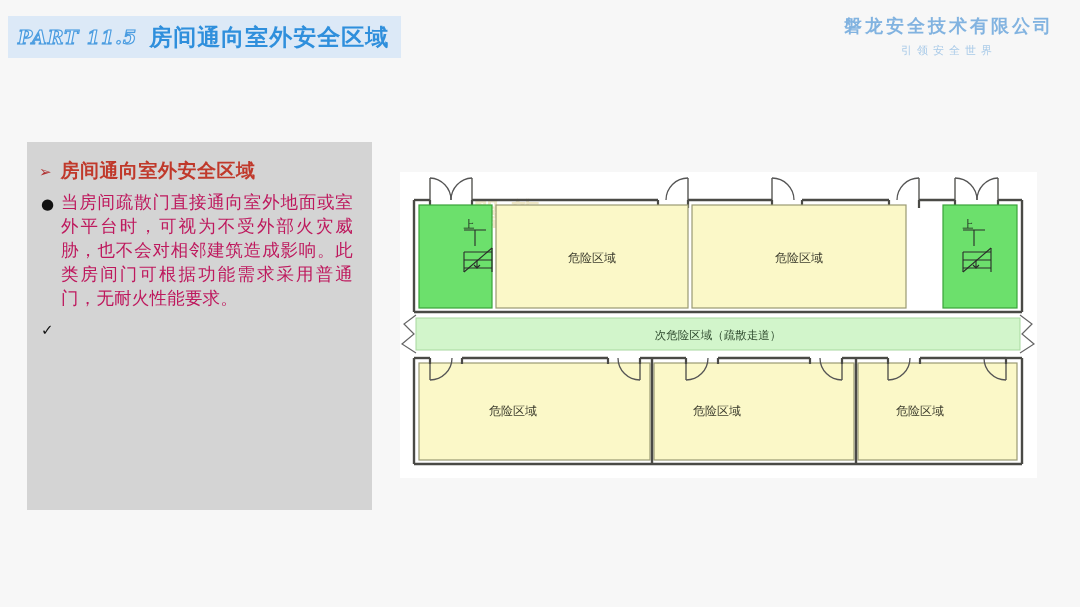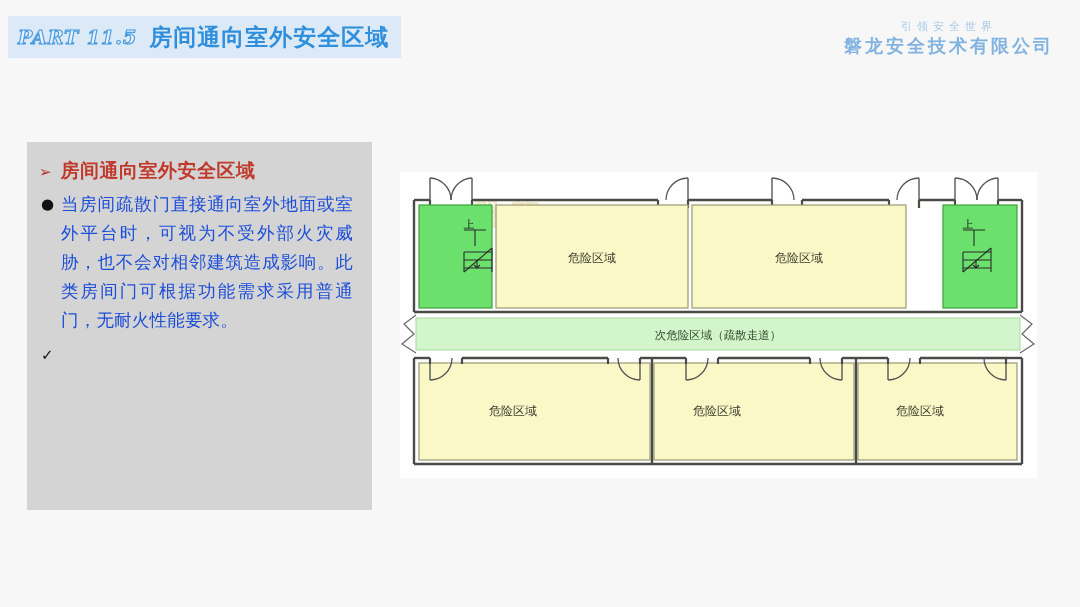--- a/index.html
+++ b/index.html
@@ -55,21 +55,21 @@
   #heading-text{
     margin-left:9px;font-size:19px;font-weight:bold;color:#c0392b;
     letter-spacing:.5px;font-family:"DejaVu Sans",sans-serif;
   }
   .bullet-row{display:flex;align-items:flex-start;margin:6px 0 0 14px;}
   .bullet-mark{
     width:20px;flex:none;font-size:15px;color:#111;line-height:29px;
     text-align:left;font-family:"DejaVu Sans",sans-serif;
   }
   .bullet-body{
-    font-size:17.5px;line-height:29px;color:#1d4ed8;
+    font-size:17.5px;line-height:24px;color:#be185d;
     width:292px;text-align:justify;letter-spacing:.2px;
     font-family:"DejaVu Sans",sans-serif;
   }
 
   
   #diagram-panel{
     position:absolute;left:400px;top:172px;width:637px;height:306px;
     background:#ffffff;
   }
   #plan{position:absolute;left:0;top:0;width:637px;height:306px;}
@@ -84,22 +84,22 @@
 <body>
 
 <div id="header">
 
   <div id="title-bar">
     <span id="part-label">PART 11.5</span>
     <span id="title-text">房间通向室外安全区域</span>
   </div>
 
   <div id="brand">
+    <div id="brand-name">磐龙安全技术有限公司</div>
     <div id="brand-tagline">引领安全世界</div>
-    <div id="brand-name">磐龙安全技术有限公司</div>
   </div>
 
 </div>
 
 <div id="text-panel">
 
   <div id="heading-row">
     <span id="heading-marker">➢</span>
     <span id="heading-text">房间通向室外安全区域</span>
   </div>

